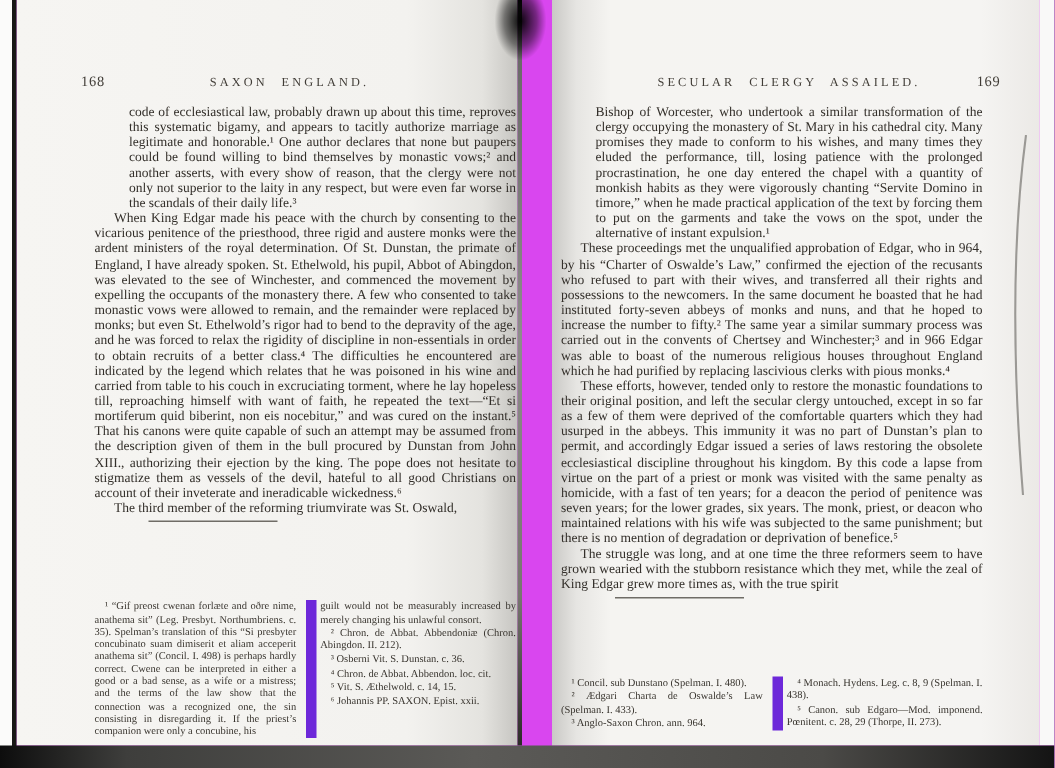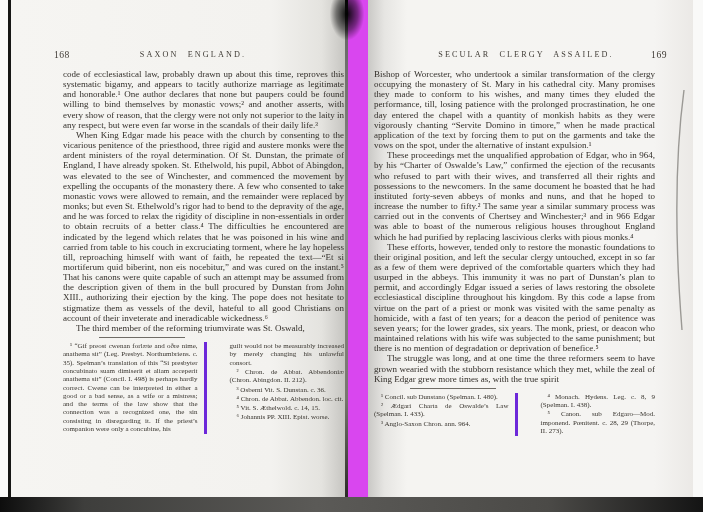--- a/index.html
+++ b/index.html
@@ -30,27 +30,27 @@
   .hdr-left .num{left:2px;}
   .hdr-left .head{padding:0 30px;}
   .hdr-right{left:385px;width:282px;}
   .hdr-right .num{right:0;font-size:9.6px;}
   .hdr-right .head{padding:0 34px;}
   
   .col{position:absolute;top:69px;width:281px;text-align:justify;font-size:9px;line-height:10.15px;color:#332f2a;}
   .col-left{left:63px;}
   .col-right{left:374px;}
   .col p{margin:0;text-indent:13px;hyphens:auto;}
-  .col p.noindent{text-indent:0;}
+  .col p.noindent{text-indent:0;margin-left:23px;}
   
   .fn-rule{border:0;border-top:1px solid #6f6c66;width:86px;margin:4px 0 4px 36px;}
   
   .footnotes{display:flex;font-size:7px;line-height:8.3px;text-align:justify;color:#38342e;margin-top:2px;}
-  .fn-col{width:50%;box-sizing:border-box;}
-  .fn-col.second{border-left:3px solid #6d28d9;padding-left:23px;}
+  .fn-col{width:50%;box-sizing:border-box;margin-top:48px;}
+  .fn-col.second{border-left:7px solid #6d28d9;padding-left:3px;}
   .fn-col.first{padding-right:6px;}
   .footnotes p{margin:0 0 1px 0;text-indent:7px;hyphens:auto;}
   .footnotes p.cont{text-indent:0;}
 </style>
 </head>
 <body>
 
 <div class="scan">
 
   <div class="left-margin"></div>
@@ -76,21 +76,21 @@
     <div class="footnotes">
       <div class="fn-col first">
         <p>¹ “Gif preost cwenan forlæte and oðre nime, anathema sit” (Leg. Presbyt. Northumbriens. c. 35). Spelman’s translation of this “Si presbyter concubinato suam dimiserit et aliam acceperit anathema sit” (Concil. I. 498) is perhaps hardly correct. Cwene can be interpreted in either a good or a bad sense, as a wife or a mistress; and the terms of the law show that the connection was a recognized one, the sin consisting in disregarding it. If the priest’s companion were only a concubine, his</p>
       </div>
       <div class="fn-col second">
         <p class="cont">guilt would not be measurably increased by merely changing his unlawful consort.</p>
         <p>² Chron. de Abbat. Abbendoniæ (Chron. Abingdon. II. 212).</p>
         <p>³ Osberni Vit. S. Dunstan. c. 36.</p>
         <p>⁴ Chron. de Abbat. Abbendon. loc. cit.</p>
         <p>⁵ Vit. S. Æthelwold. c. 14, 15.</p>
-        <p>⁶ Johannis PP. XIII. Epist. worse.</p>
+        <p>⁶ Johannis PP. SAXON. Epist. xxii.</p>
       </div>
     </div>
   </div>
 
   <div class="pg-header hdr-right">
     <span class="head">SECULAR CLERGY ASSAILED.</span>
     <span class="num">169</span>
   </div>
 
   <div class="col col-right">

